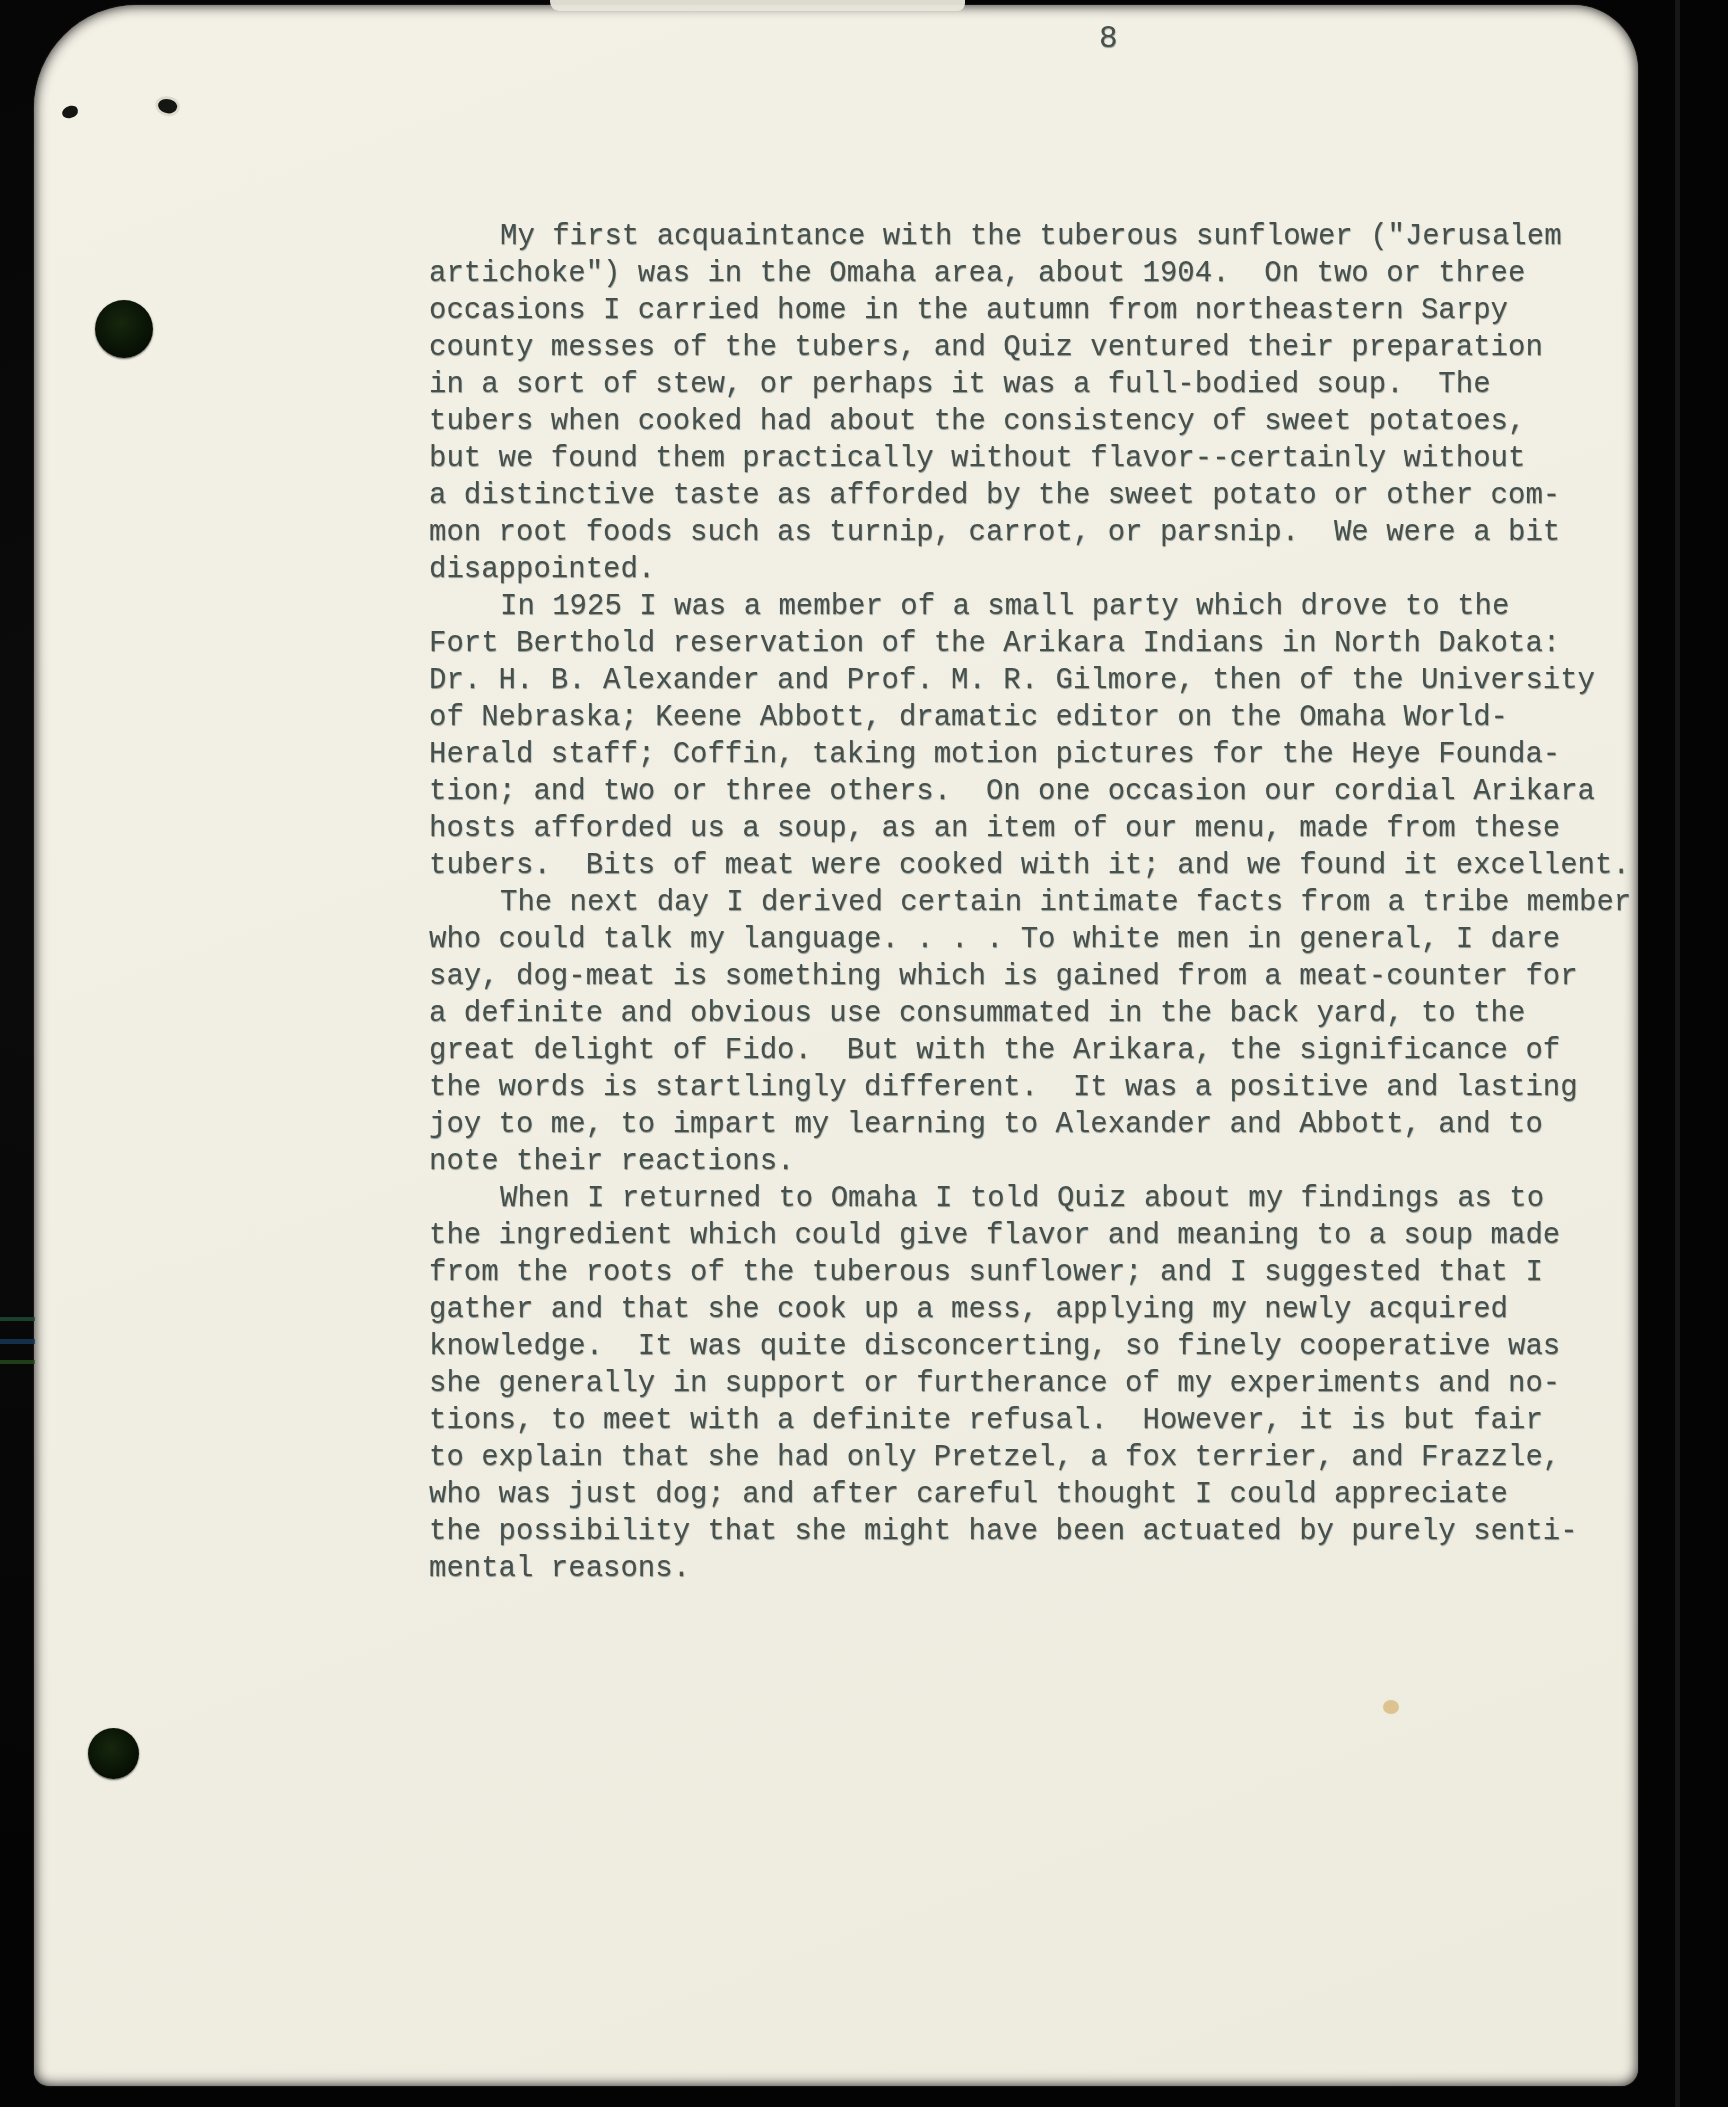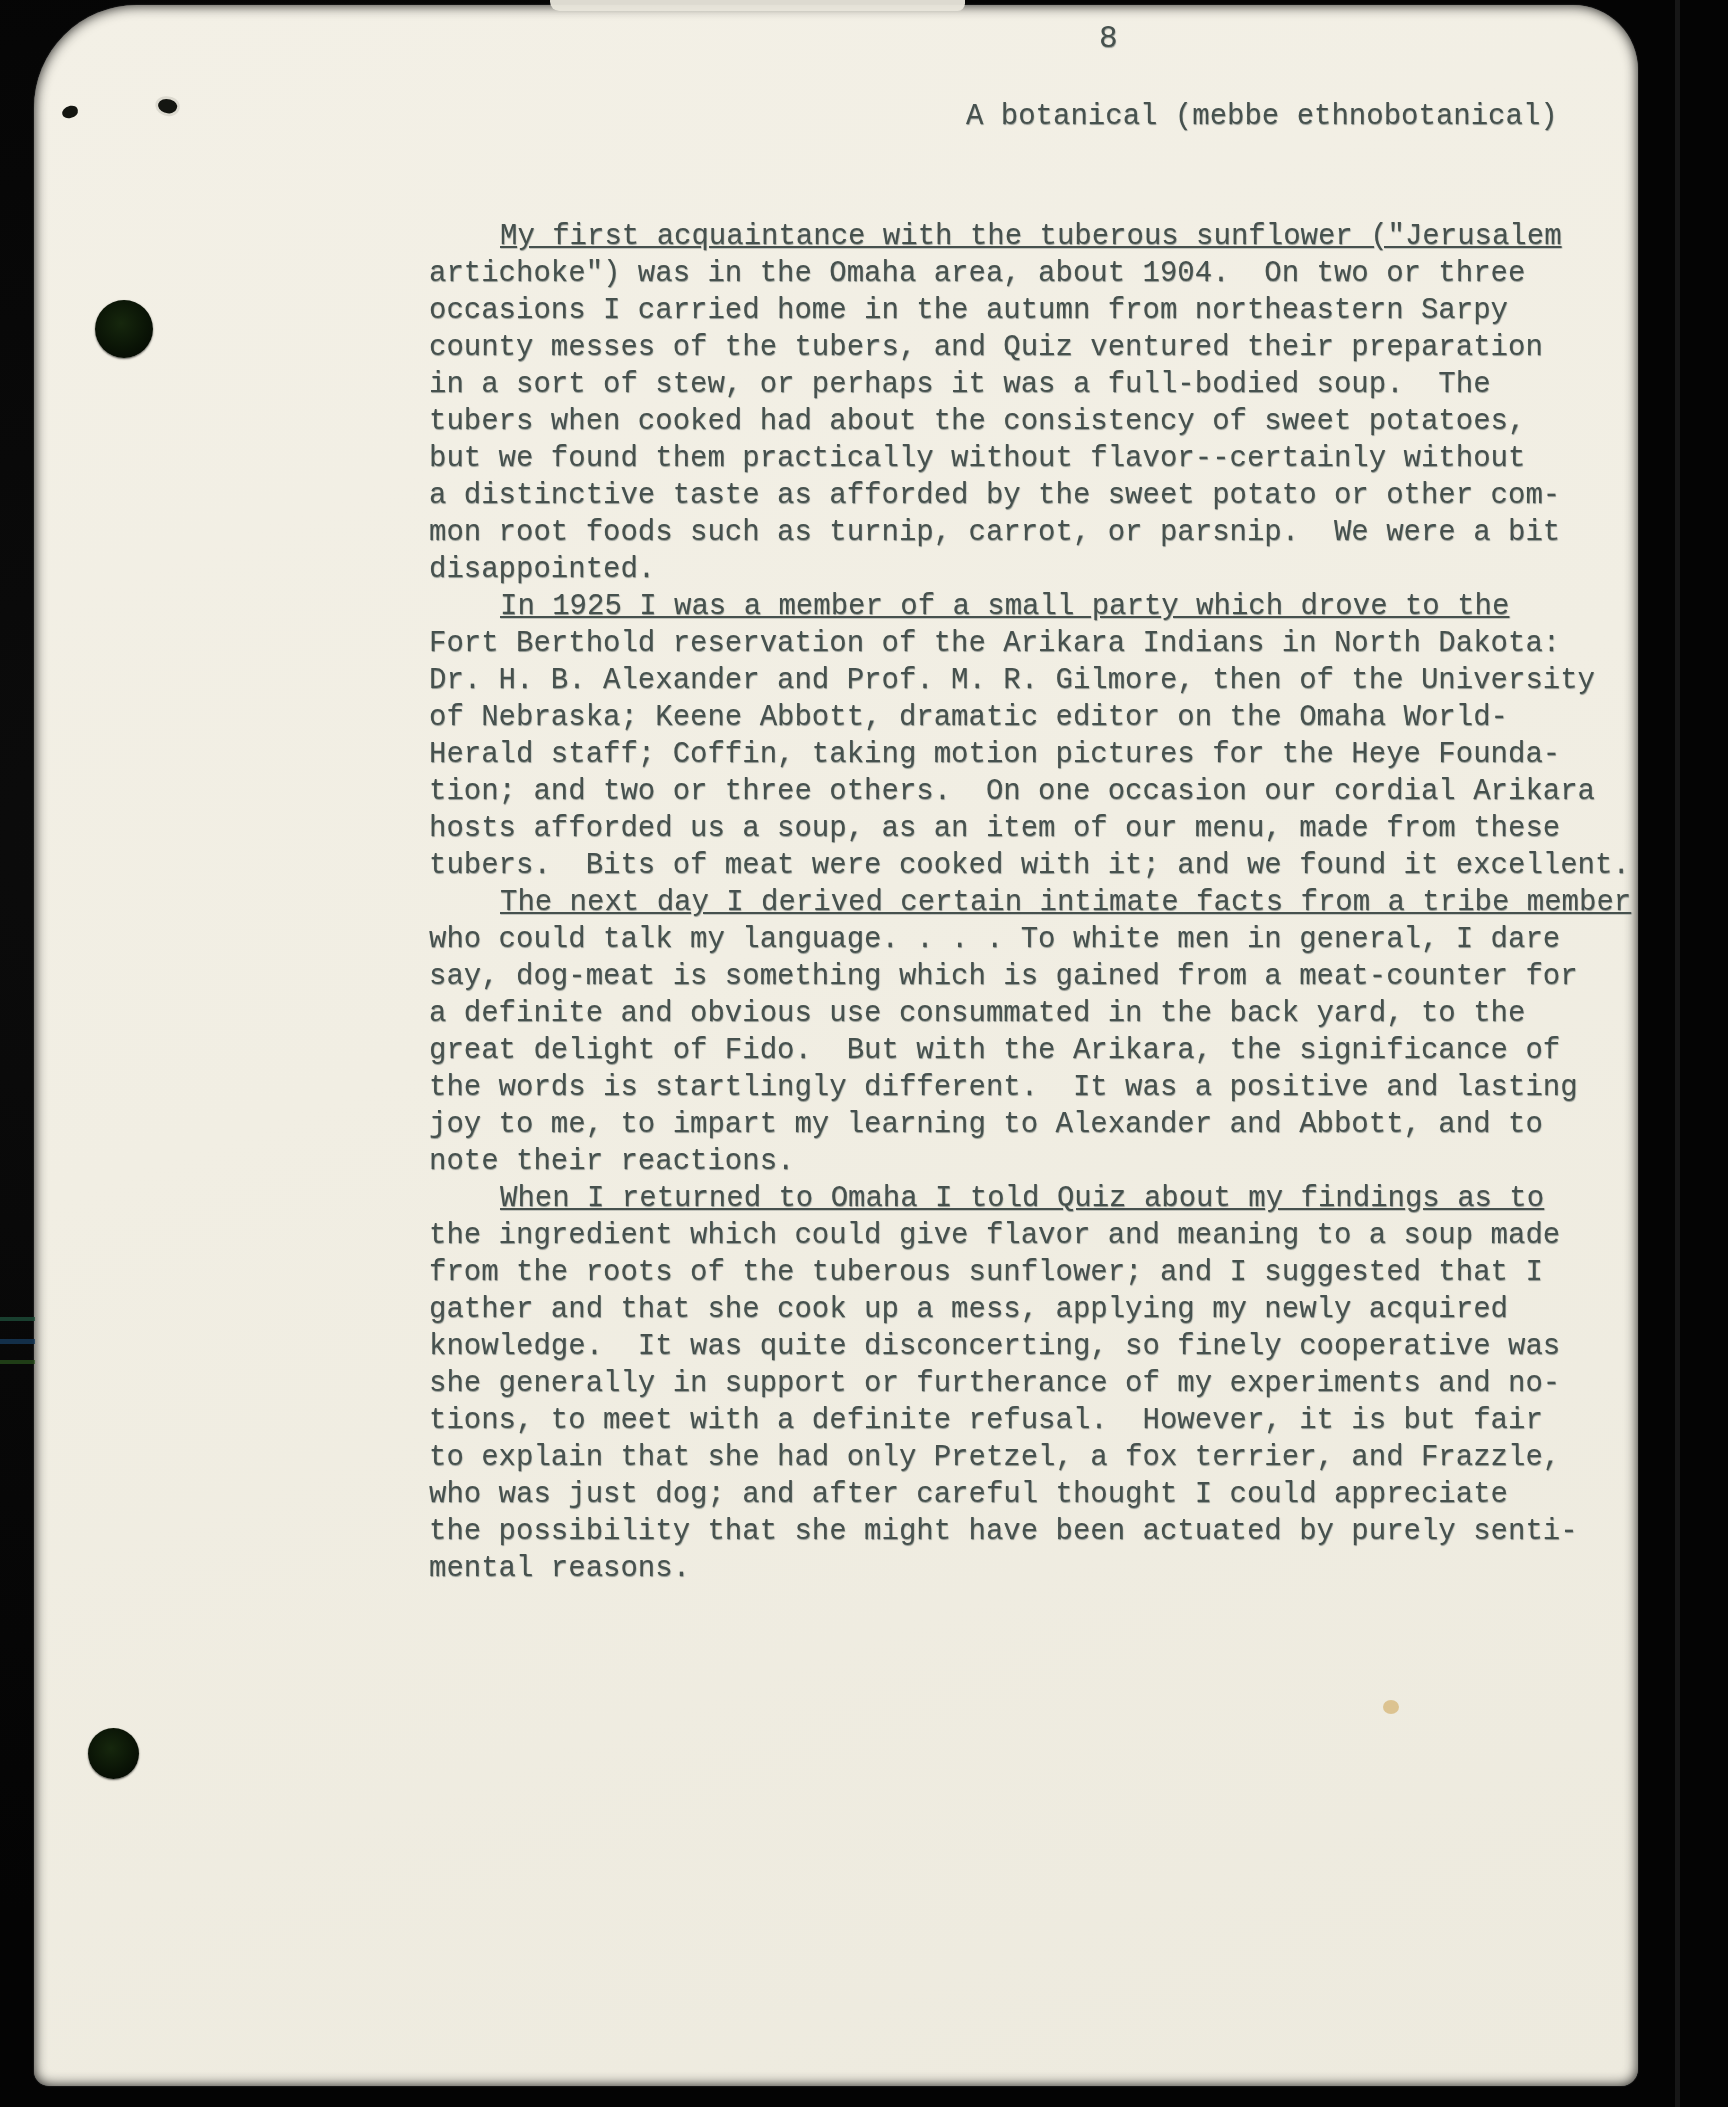--- a/index.html
+++ b/index.html
@@ -32,21 +32,21 @@
   .heading{
     position:absolute;left:932px;top:93px;font-size:29px;line-height:37px;
     white-space:pre;text-shadow:0.5px 0.5px 0.9px rgba(70,80,78,.55);
   }
   .text-body{
     position:absolute;left:395px;top:213px;width:1231px;
     font-size:29px;line-height:37px;white-space:pre;
     text-shadow:0.5px 0.5px 0.9px rgba(70,80,78,.55);
   }
   .text-body .line{height:37px;}
-  .text-body .line.first{text-indent:71px;text-decoration:underline;}
+  .text-body .line.first{text-indent:71px;}
   .hole{
     position:absolute;border-radius:50%;
     background:radial-gradient(circle at 45% 40%, #16270d 0%, #0a1406 55%, #020502 100%);
     box-shadow:0 0.9px 1.9px rgba(0,0,0,.6);
   }
   .hole.top{left:95px;top:300px;width:58px;height:58px;}
   .hole.bottom{left:88px;top:1728px;width:51px;height:51px;}
   .speck{position:absolute;background:#141611;border-radius:60% 45% 55% 50%;}
   .speck.a{left:62px;top:106px;width:16px;height:12px;transform:rotate(-12deg);}
   .speck.b{left:158px;top:99px;width:18.6px;height:14px;transform:rotate(18deg);
@@ -63,21 +63,21 @@
   .edge-line{position:absolute;right:48px;top:0;width:4.7px;height:2108px;background:#171717;}
 </style>
 </head>
 <body>
 
 <div class="scan-bg"></div>
 <div class="edge-line"></div>
 
 <div class="paper">
   <div class="page-number">8</div>
-  <div class="heading"><span>A botanical (mebbe ethnobotanical)</span><br>
+  <div class="heading"><br>
 </div>
   <div class="text-body"><div class="line first">My first acquaintance with the tuberous sunflower ("Jerusalem</div><div class="line">artichoke") was in the Omaha area, about 1904.  On two or three</div><div class="line">occasions I carried home in the autumn from northeastern Sarpy</div><div class="line">county messes of the tubers, and Quiz ventured their preparation</div><div class="line">in a sort of stew, or perhaps it was a full-bodied soup.  The</div><div class="line">tubers when cooked had about the consistency of sweet potatoes,</div><div class="line">but we found them practically without flavor--certainly without</div><div class="line">a distinctive taste as afforded by the sweet potato or other com-</div><div class="line">mon root foods such as turnip, carrot, or parsnip.  We were a bit</div><div class="line">disappointed.</div><div class="line first">In 1925 I was a member of a small party which drove to the</div><div class="line">Fort Berthold reservation of the Arikara Indians in North Dakota:</div><div class="line">Dr. H. B. Alexander and Prof. M. R. Gilmore, then of the University</div><div class="line">of Nebraska; Keene Abbott, dramatic editor on the Omaha World-</div><div class="line">Herald staff; Coffin, taking motion pictures for the Heye Founda-</div><div class="line">tion; and two or three others.  On one occasion our cordial Arikara</div><div class="line">hosts afforded us a soup, as an item of our menu, made from these</div><div class="line">tubers.  Bits of meat were cooked with it; and we found it excellent.</div><div class="line first">The next day I derived certain intimate facts from a tribe member</div><div class="line">who could talk my language. . . . To white men in general, I dare</div><div class="line">say, dog-meat is something which is gained from a meat-counter for</div><div class="line">a definite and obvious use consummated in the back yard, to the</div><div class="line">great delight of Fido.  But with the Arikara, the significance of</div><div class="line">the words is startlingly different.  It was a positive and lasting</div><div class="line">joy to me, to impart my learning to Alexander and Abbott, and to</div><div class="line">note their reactions.</div><div class="line first">When I returned to Omaha I told Quiz about my findings as to</div><div class="line">the ingredient which could give flavor and meaning to a soup made</div><div class="line">from the roots of the tuberous sunflower; and I suggested that I</div><div class="line">gather and that she cook up a mess, applying my newly acquired</div><div class="line">knowledge.  It was quite disconcerting, so finely cooperative was</div><div class="line">she generally in support or furtherance of my experiments and no-</div><div class="line">tions, to meet with a definite refusal.  However, it is but fair</div><div class="line">to explain that she had only Pretzel, a fox terrier, and Frazzle,</div><div class="line">who was just dog; and after careful thought I could appreciate</div><div class="line">the possibility that she might have been actuated by purely senti-</div><div class="line">mental reasons.</div></div>
 </div>
 
 <div class="torn-sliver"></div>
 <div class="hole top"></div>
 <div class="hole bottom"></div>
 <div class="speck a"></div>
 <div class="speck b"></div>
 <div class="spot-yellow"></div>

